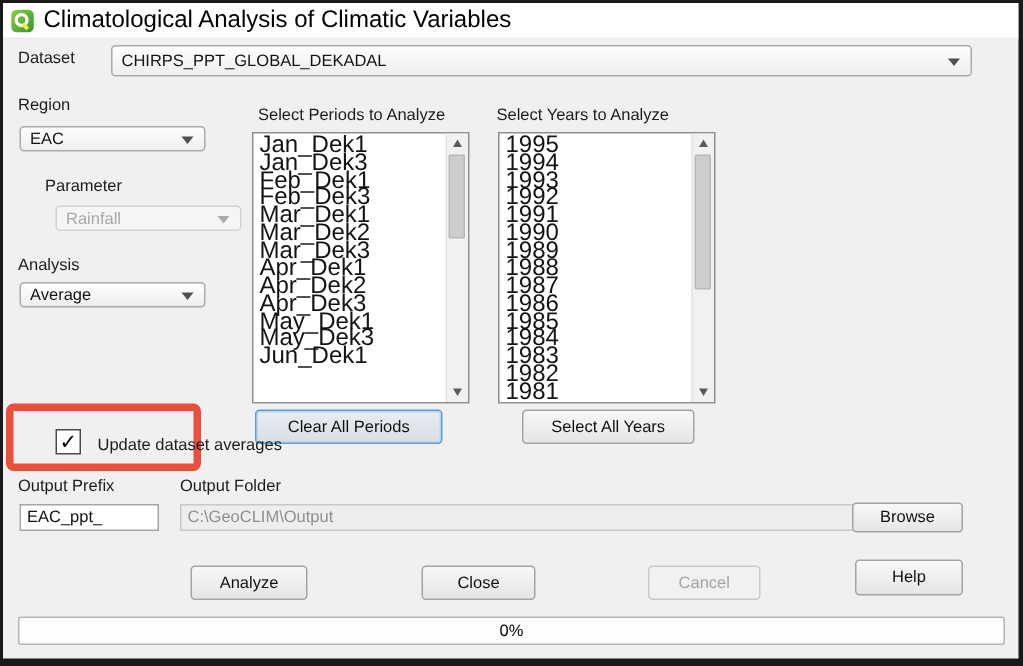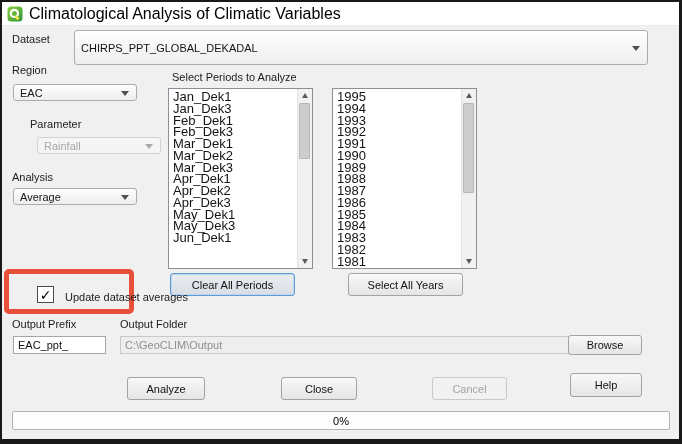--- a/index.html
+++ b/index.html
@@ -12,28 +12,28 @@
   .titlebar{position:absolute;left:0;top:0;right:0;height:24px;background:#fff;
     display:flex;align-items:center;padding-left:5px;gap:6px;border-bottom:1px solid #ececec;box-sizing:border-box;}
   .titlebar .title{font-size:16px;color:#000;}
   .app-icon{width:16px;height:16px;display:inline-block;}
 
   .lbl{position:absolute;font-size:11px;color:#1c1c1c;white-space:nowrap;}
 
   .combo{position:absolute;height:17px;box-sizing:border-box;background:linear-gradient(#fefefe,#eeeeee);
     border:1px solid #ababab;border-radius:3px;display:flex;align-items:center;
     padding:0 20px 0 6px;font-size:11px;white-space:nowrap;cursor:default;}
-  .combo.big{height:35px;}
+  .combo.big{height:21px;}
   .combo.disabled{background:#f5f5f5;color:#a8a8a8;border-color:#d2d2d2;margin-left:24px;}
   .combo-arrow{position:absolute;right:7px;top:50%;margin-top:-2px;width:0;height:0;
     border-left:4px solid transparent;border-right:4px solid transparent;border-top:5px solid #4f4f4f;}
   .combo.disabled .combo-arrow{border-top-color:#ababab;}
 
   .listbox{position:absolute;width:145px;height:181px;background:#fff;border:1px solid #8a8f98;
-    box-sizing:border-box;overflow:hidden;font-size:13px;}
+    box-sizing:border-box;overflow:hidden;font-size:16px;}
   .list-items{position:absolute;left:0;top:1px;right:15px;bottom:0;padding:1px 0 0 4px;
     line-height:11.75px;overflow:hidden;white-space:nowrap;}
   .list-items div{height:11.75px;}
   .scrollbar{position:absolute;top:0;right:0;bottom:0;width:15px;background:#f1f1f1;border-left:1px solid #e2e2e2;box-sizing:border-box;}
   .sb-btn{position:absolute;left:0;right:0;height:13px;display:flex;align-items:center;justify-content:center;}
   .sb-up{top:0;}.sb-down{bottom:0;}
   .tri-up{width:0;height:0;border-left:3.5px solid transparent;border-right:3.5px solid transparent;border-bottom:5px solid #5a5a5a;}
   .tri-down{width:0;height:0;border-left:3.5px solid transparent;border-right:3.5px solid transparent;border-top:5px solid #5a5a5a;}
   .sb-thumb{position:absolute;left:1px;right:2px;background:#cdcdcd;border:1px solid #b8b8b8;border-radius:1px;box-sizing:border-box;}
 
@@ -123,20 +123,21 @@
       <div class="sb-btn sb-up">
           <span class="tri-up"></span>
         </div>
       <div class="sb-thumb" style="top:14px;height:56px;"></div>
       <div class="sb-btn sb-down">
           <span class="tri-down"></span>
         </div>
     </div>
   </div>
 
+  <span class="lbl" style="left:329px;top:69px;">Select Years to Analyze</span>
   <div class="listbox" style="left:330px;top:86px;">
     <div class="list-items">
         <div>1995</div>
         <div>1994</div>
         <div>1993</div>
         <div>1992</div>
         <div>1991</div>
         <div>1990</div>
         <div>1989</div>
         <div>1988</div>

